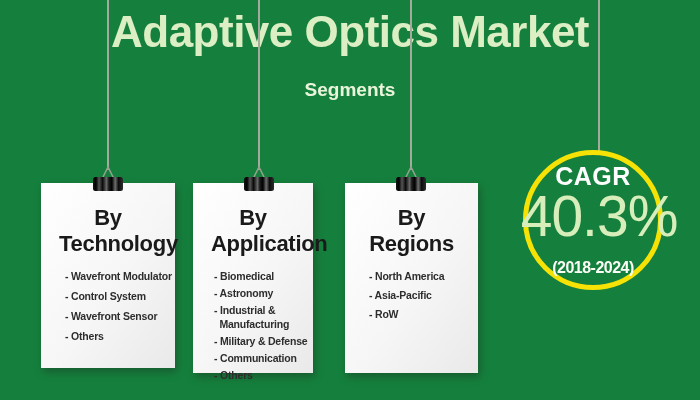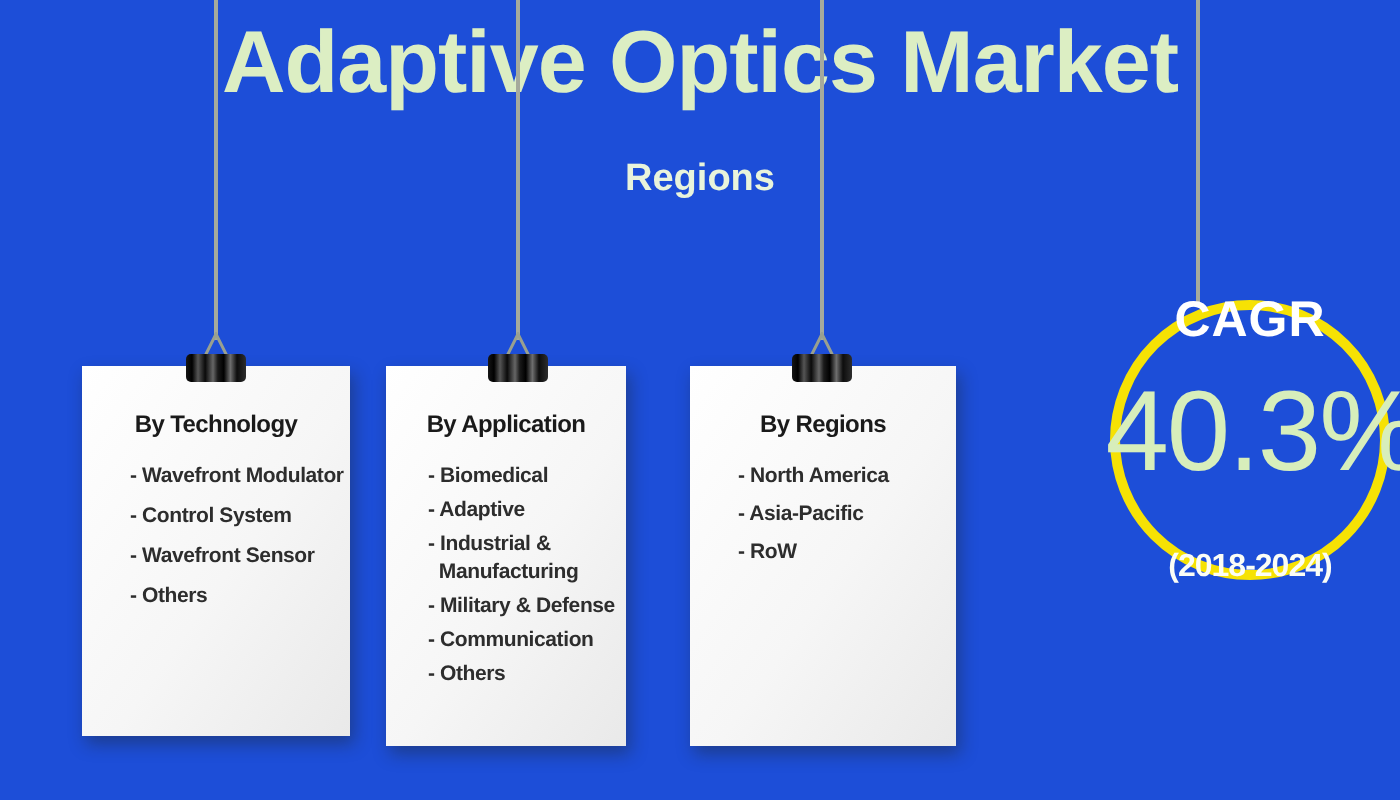--- a/index.html
+++ b/index.html
@@ -1,19 +1,19 @@
 <!DOCTYPE html>
 <html><head>
 <meta charset="utf-8">
 <style>
   html,body { margin:0; padding:0; }
   .stage {
     position:relative;
     width:700px; height:400px;
-    background:#1d4ed8;
+    background:#15803d;
     font-family:"Liberation Sans","DejaVu Sans",sans-serif;
     overflow:hidden;
   }
   .title {
     position:absolute; top:6px; left:0; width:700px; margin:0;
     text-align:center;
     font-size:44px; font-weight:bold; line-height:52px;
     color:#dceec3; letter-spacing:-0.5px;
   }
   .subtitle {
@@ -41,44 +41,43 @@
     position:absolute; top:183px;
     background:linear-gradient(125deg,#ffffff 0%,#f6f6f6 55%,#e9e9e9 100%);
     box-shadow:2px 4px 8px rgba(30,35,25,0.38);
     z-index:2;
   }
   .card--tech   { left:41px;  width:134px; height:185px; }
   .card--app    { left:193px; width:120px; height:190px; }
   .card--region { left:345px; width:133px; height:190px; }
   .card-heading {
     margin:22px 18px 0; text-align:center;
-    font-size:12px; font-weight:bold; letter-spacing:-0.3px;
+    font-size:22px; font-weight:bold; letter-spacing:-0.3px;
     color:#1a1a1a;
   }
   .items {
     list-style:none; margin:12px 0 0; padding:0;
   }
   .card--tech   .items { padding-left:24px; }
   .card--app    .items { padding-left:21px; }
   .card--region .items { padding-left:24px; }
   .item {
     font-size:10.5px; font-weight:bold; line-height:14px;
     color:#2d2d2d; letter-spacing:-0.2px;
     white-space:pre;
   }
   .card--tech   .item { margin-bottom:6px; }
   .card--app    .item { margin-bottom:3px; }
   .card--region .item { margin-bottom:5px; }
   .badge {
-    position:absolute; left:555px; top:150px;
+    position:absolute; left:523px; top:150px;
     width:140px; height:140px; box-sizing:border-box;
     border:5px solid #f6e204; border-radius:50%;
     display:flex; flex-direction:column; align-items:center; justify-content:center;
     z-index:2;
-    gap:16px;
   }
   .badge-label {
     font-size:25px; font-weight:bold; color:#ffffff;
     line-height:26px; letter-spacing:0.5px;
   }
   .badge-value {
     font-size:57px; font-weight:normal; color:#d7eebb;
     line-height:46px; margin-top:4px; letter-spacing:-1px;margin-left:12px;
   }
   .badge-period {
@@ -103,21 +102,21 @@
         <stop offset="0.53" stop-color="#1a1a1a"></stop>
         <stop offset="0.63" stop-color="#000000"></stop>
         <stop offset="0.74" stop-color="#6e6e6e"></stop>
         <stop offset="0.85" stop-color="#0d0d0d"></stop>
         <stop offset="1" stop-color="#2d2d2d"></stop>
       </linearGradient>
     </defs>
   </svg>
 
   <h1 class="title">Adaptive Optics Market</h1>
-  <div class="subtitle">Regions</div>
+  <div class="subtitle">Segments</div>
 
   <div class="string s1"></div>
   <div class="string s2"></div>
   <div class="string s3"></div>
   <div class="string s4"></div>
 
   <svg class="clip c1" viewBox="0 0 36 30">
     <path d="M18 1 L12.5 12 L23.5 12 Z" fill="none" stroke="#99a090" stroke-width="1.5"></path>
     <rect x="3" y="11" width="30" height="14" rx="2.5" fill="url(#clipGrad)"></rect>
   </svg>
@@ -137,21 +136,21 @@
       <li class="item">- Control System</li>
       <li class="item">- Wavefront Sensor</li>
       <li class="item">- Others</li>
     </ul>
   </div>
 
   <div class="card card--app">
     <h3 class="card-heading">By Application</h3>
     <ul class="items">
       <li class="item">- Biomedical</li>
-      <li class="item">- Adaptive</li>
+      <li class="item">- Astronomy</li>
       <li class="item">- Industrial &amp;
   Manufacturing</li>
       <li class="item">- Military &amp; Defense</li>
       <li class="item">- Communication</li>
       <li class="item">- Others</li>
     </ul>
   </div>
 
   <div class="card card--region">
     <h3 class="card-heading">By Regions</h3>

